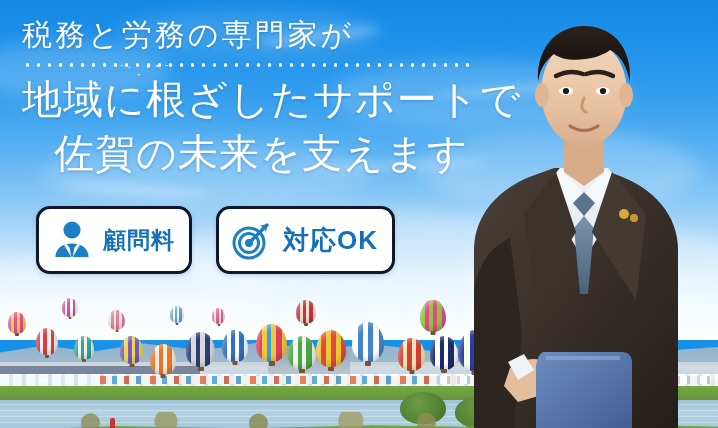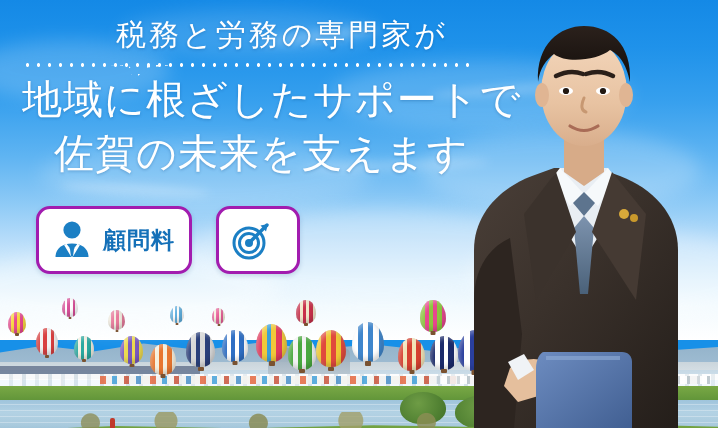--- a/index.html
+++ b/index.html
@@ -141,21 +141,21 @@
 
   
   .headline{
     position:absolute;left:22px;top:14px;width:520px;
     color:#ffffff;
     font-family:"Liberation Sans","DejaVu Sans",sans-serif;
     text-shadow:0 1px 3px rgba(10,70,130,.30);
     pointer-events:none;
   }
   .line1{
-    font-size:30px;line-height:42px;letter-spacing:3px;font-weight:500;text-align:center;
+    font-size:30px;line-height:42px;letter-spacing:3px;font-weight:500;
   }
   .dotline{
     position:relative;width:450px;height:16px;margin-top:2px;
   }
   .dotline .dots{
     position:absolute;left:0;top:5px;width:450px;height:4px;
     background-image:radial-gradient(circle,#ffffff 1.7px,transparent 1.9px);
     background-size:11px 4px;background-repeat:repeat-x;
   }
   .dotline .notch{
@@ -169,21 +169,21 @@
   }
   .line3{
     font-size:40px;line-height:54px;letter-spacing:1px;font-weight:500;margin-left:32px;
   }
 
   
   .badges{position:absolute;left:36px;top:206px;display:flex;gap:24px;}
   .badge{
     display:flex;align-items:center;gap:8px;
     background:#ffffff;
-    border:3px solid #a21caf;
+    border:3px solid #0f172a;
     border-radius:14px;
     padding:8px 14px 8px 10px;
     box-shadow:0 2px 5px rgba(20,70,120,.18);
   }
   .badge .ico{flex:0 0 auto;display:block;}
   .badge .txt{
     color:#1470b8;
     font-size:23px;line-height:29px;font-weight:700;letter-spacing:1px;
     white-space:nowrap;
   }
@@ -348,20 +348,21 @@
       <svg class="ico" width="46" height="46" viewBox="0 0 46 46">
         <g fill="none" stroke="#1b7fc4" stroke-width="3">
           <circle cx="20" cy="26" r="15"></circle>
           <circle cx="20" cy="26" r="9.5"></circle>
         </g>
         <circle cx="20" cy="26" r="4" fill="#1b7fc4"></circle>
         <path d="M19 27 L38 8" stroke="#1b7fc4" stroke-width="3.4" stroke-linecap="round" fill="none"></path>
         <path d="M31.5 8.5 L39 7 L37 14.5 Z" fill="#1b7fc4"></path>
       </svg>
       <div class="txt">
+        <span class="l2">対応OK</span>
       </div>
     </div>
 
   </div>
 
   <svg class="person-photo" viewBox="0 0 260 428">
     <defs>
       <linearGradient id="suitG" x1="0" y1="0" x2="1" y2="1">
         <stop offset="0%" stop-color="#4a3f38"></stop>
         <stop offset="45%" stop-color="#3a312b"></stop>

